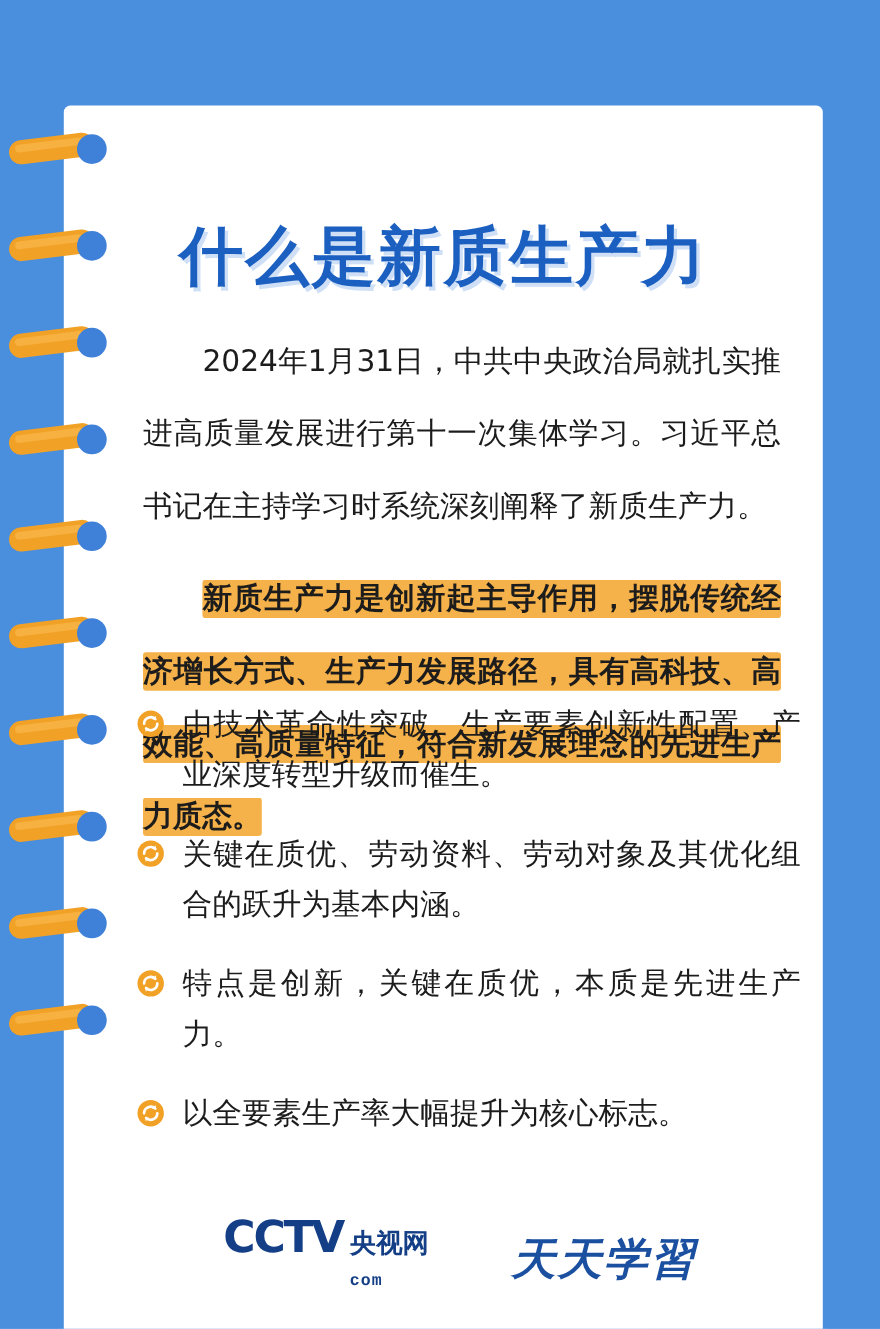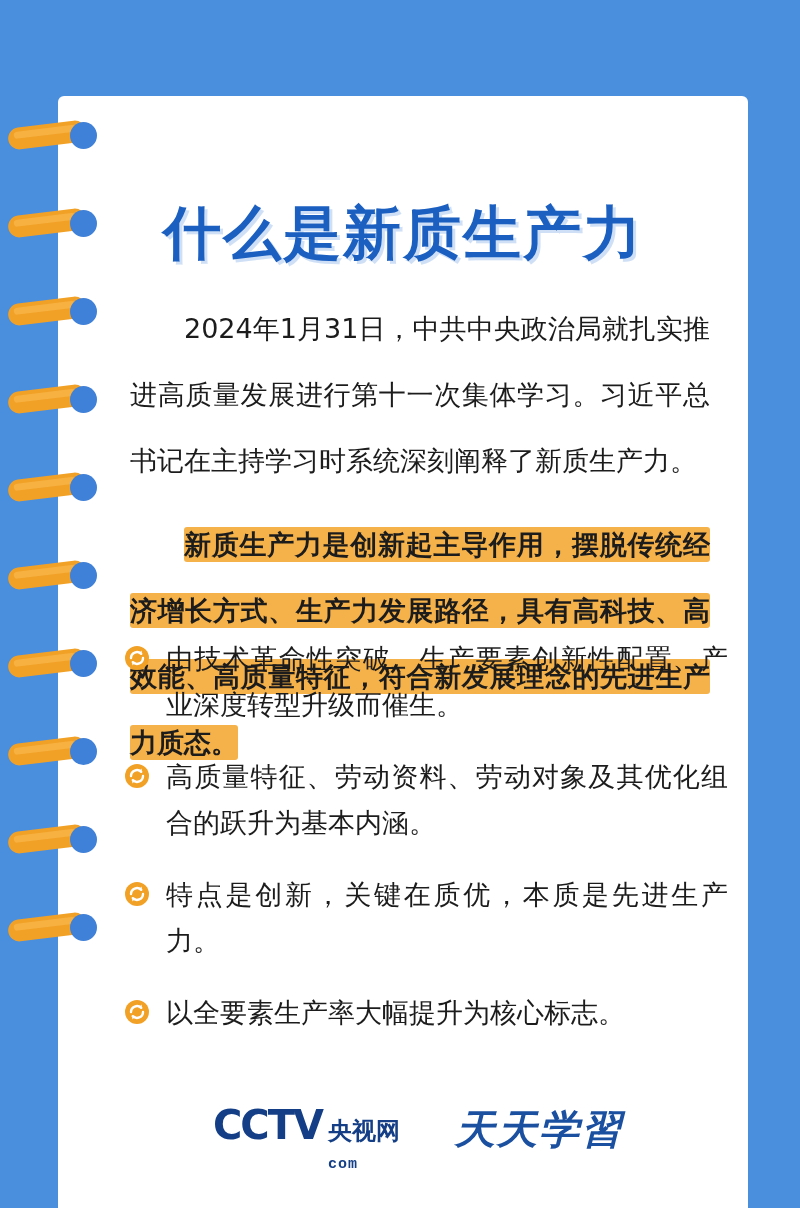--- a/index.html
+++ b/index.html
@@ -156,23 +156,23 @@
   }
   .b-icon svg { display:block; }
 
   
   .footer {
     position: absolute;
     left: 0; right: 0;
     bottom: 36px;
     height: 70px;
     display: flex;
-    align-items: flex-start;
+    align-items: flex-end;
     justify-content: center;
-    gap: 26px;
+    gap: 36px;
     padding-left: 36px;
   }
   .cctv {
     display: flex;
     align-items: baseline;
     gap: 6px;
     color: #1b4fa0;
     font-family: "DejaVu Sans", "Liberation Sans", sans-serif;
   }
   .cctv .mark {
@@ -240,21 +240,21 @@
 
       <div class="bullet">
         <span class="b-icon">
           <svg viewBox="0 0 26 26" width="26" height="26">
             <circle cx="13" cy="13" r="12" fill="#f2a127"></circle>
             <path d="M7 13a6 6 0 0 1 10.2-4.2M19 13a6 6 0 0 1-10.2 4.2" stroke="#ffffff" stroke-width="2.4" fill="none" stroke-linecap="round"></path>
             <path d="M17.6 5.6l.2 3.6-3.6-.3z" fill="#ffffff"></path>
             <path d="M8.4 20.4l-.2-3.6 3.6.3z" fill="#ffffff"></path>
           </svg>
         </span>
-        <span>高质量特征、劳动资料、劳动对象及其优化组合的跃升为基本内涵。</span>
+        <span>关键在质优、劳动资料、劳动对象及其优化组合的跃升为基本内涵。</span>
       </div>
 
       <div class="bullet">
         <span class="b-icon">
           <svg viewBox="0 0 26 26" width="26" height="26">
             <circle cx="13" cy="13" r="12" fill="#f2a127"></circle>
             <path d="M7 13a6 6 0 0 1 10.2-4.2M19 13a6 6 0 0 1-10.2 4.2" stroke="#ffffff" stroke-width="2.4" fill="none" stroke-linecap="round"></path>
             <path d="M17.6 5.6l.2 3.6-3.6-.3z" fill="#ffffff"></path>
             <path d="M8.4 20.4l-.2-3.6 3.6.3z" fill="#ffffff"></path>
           </svg>

